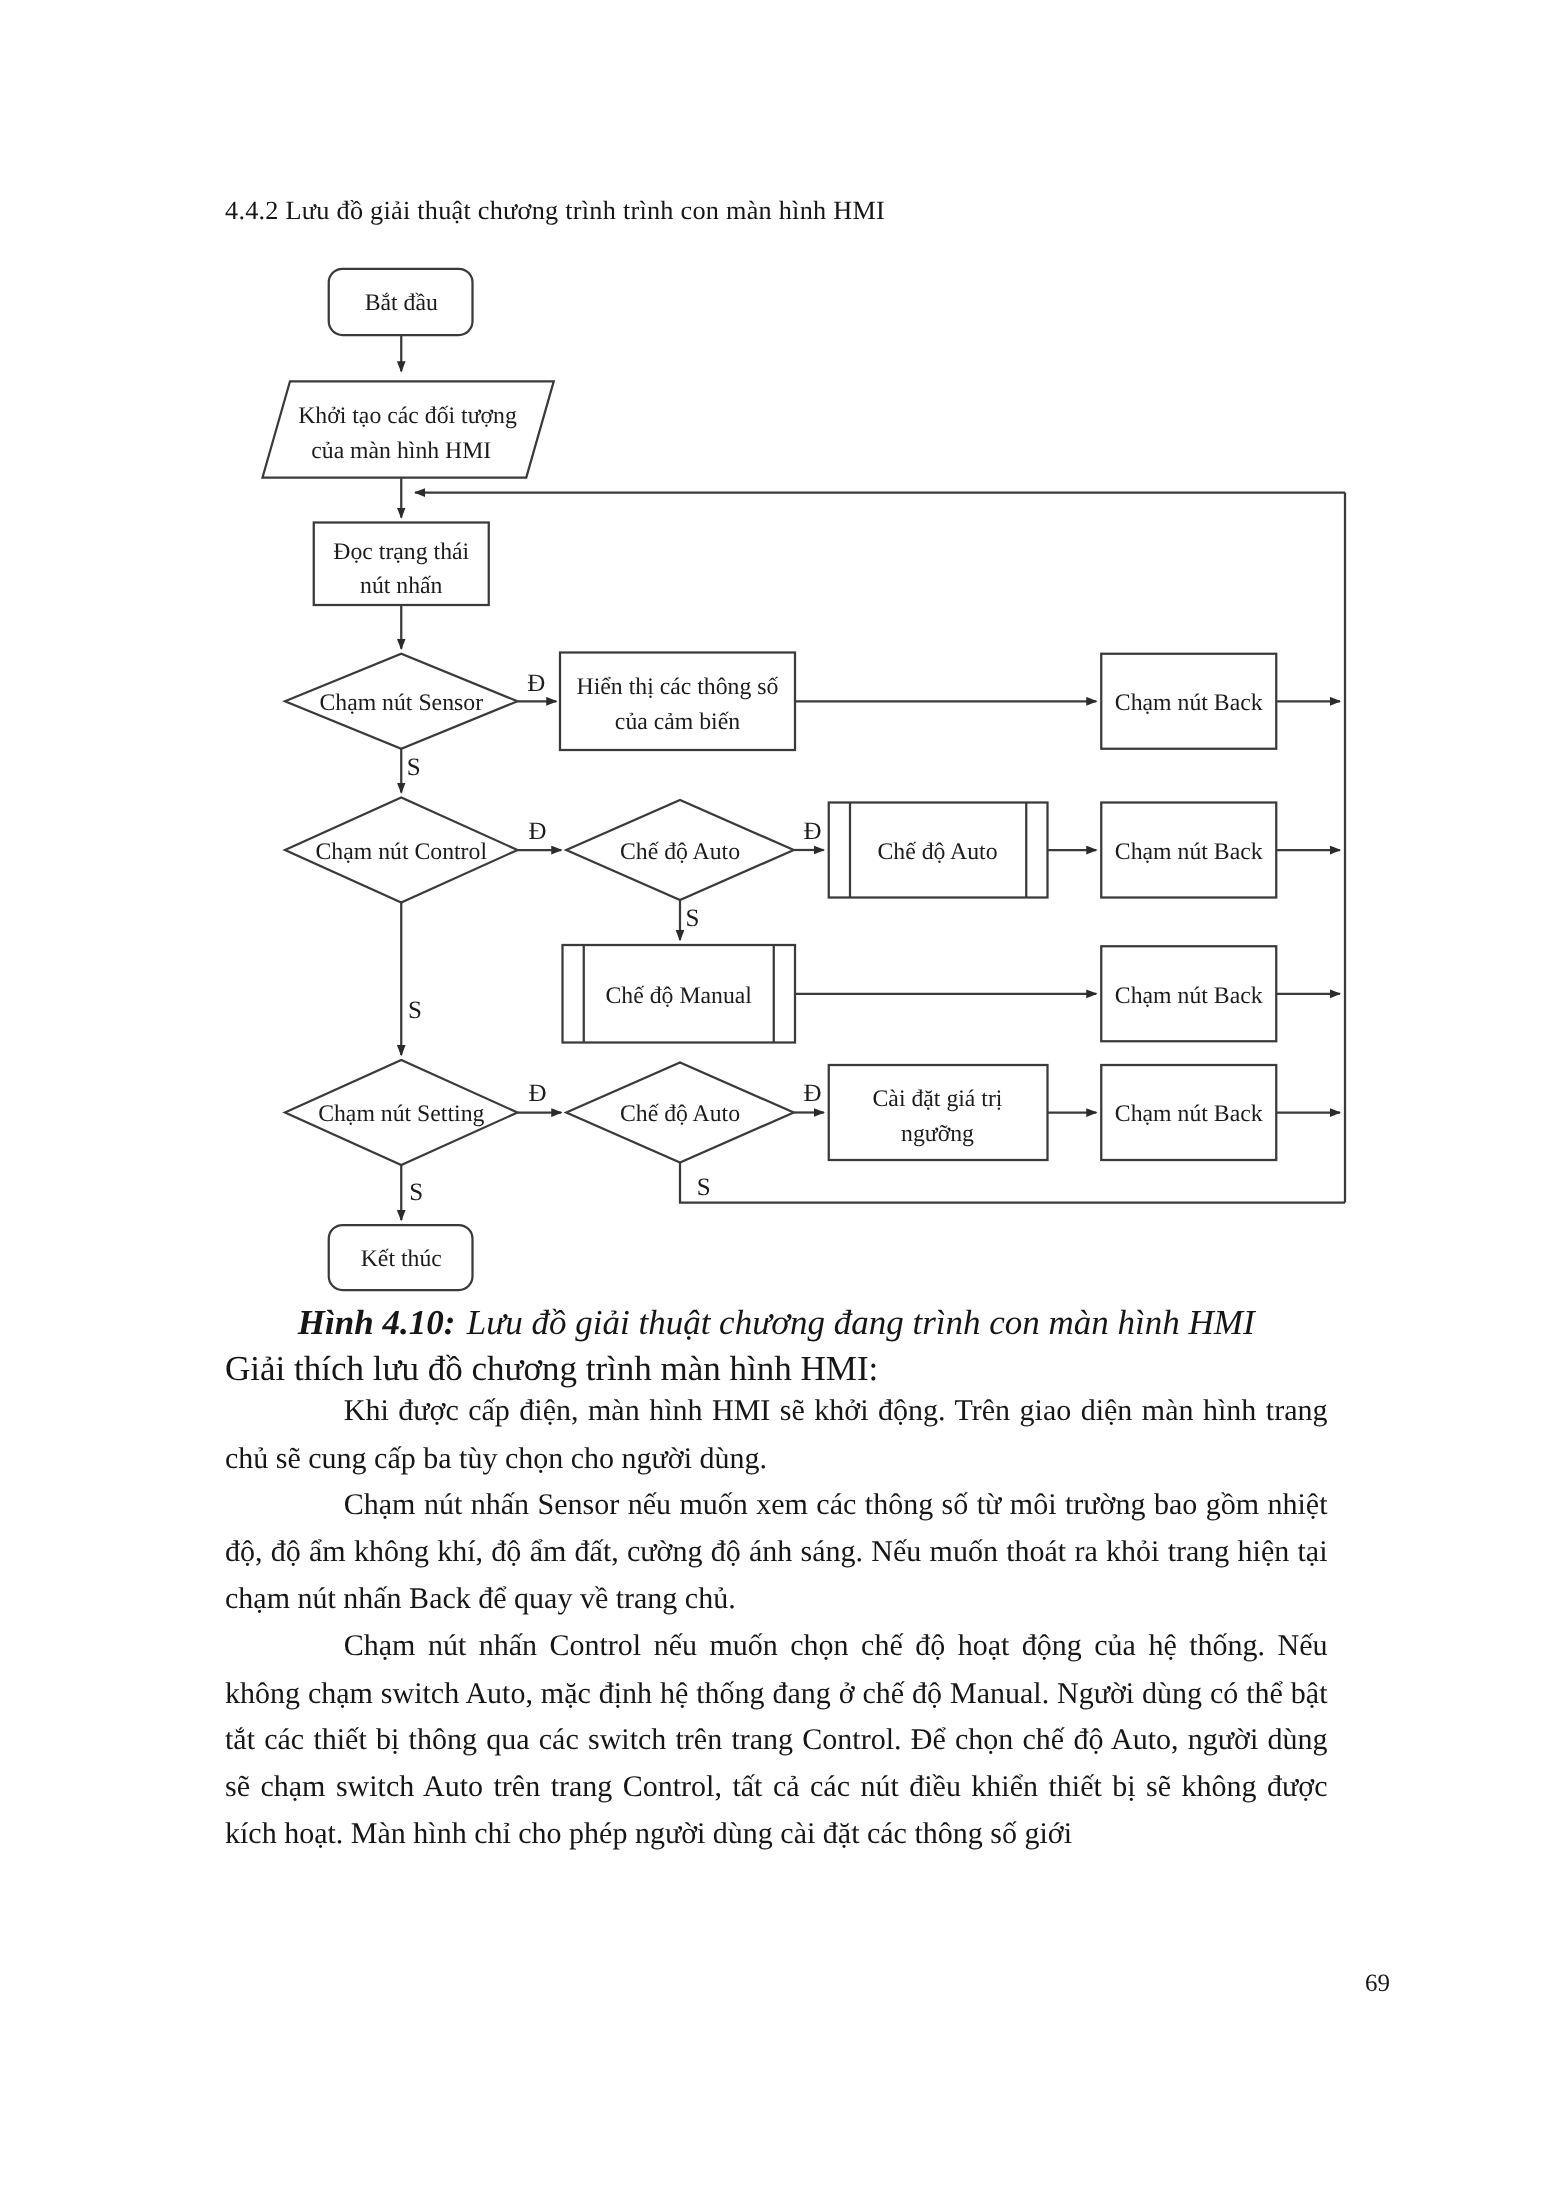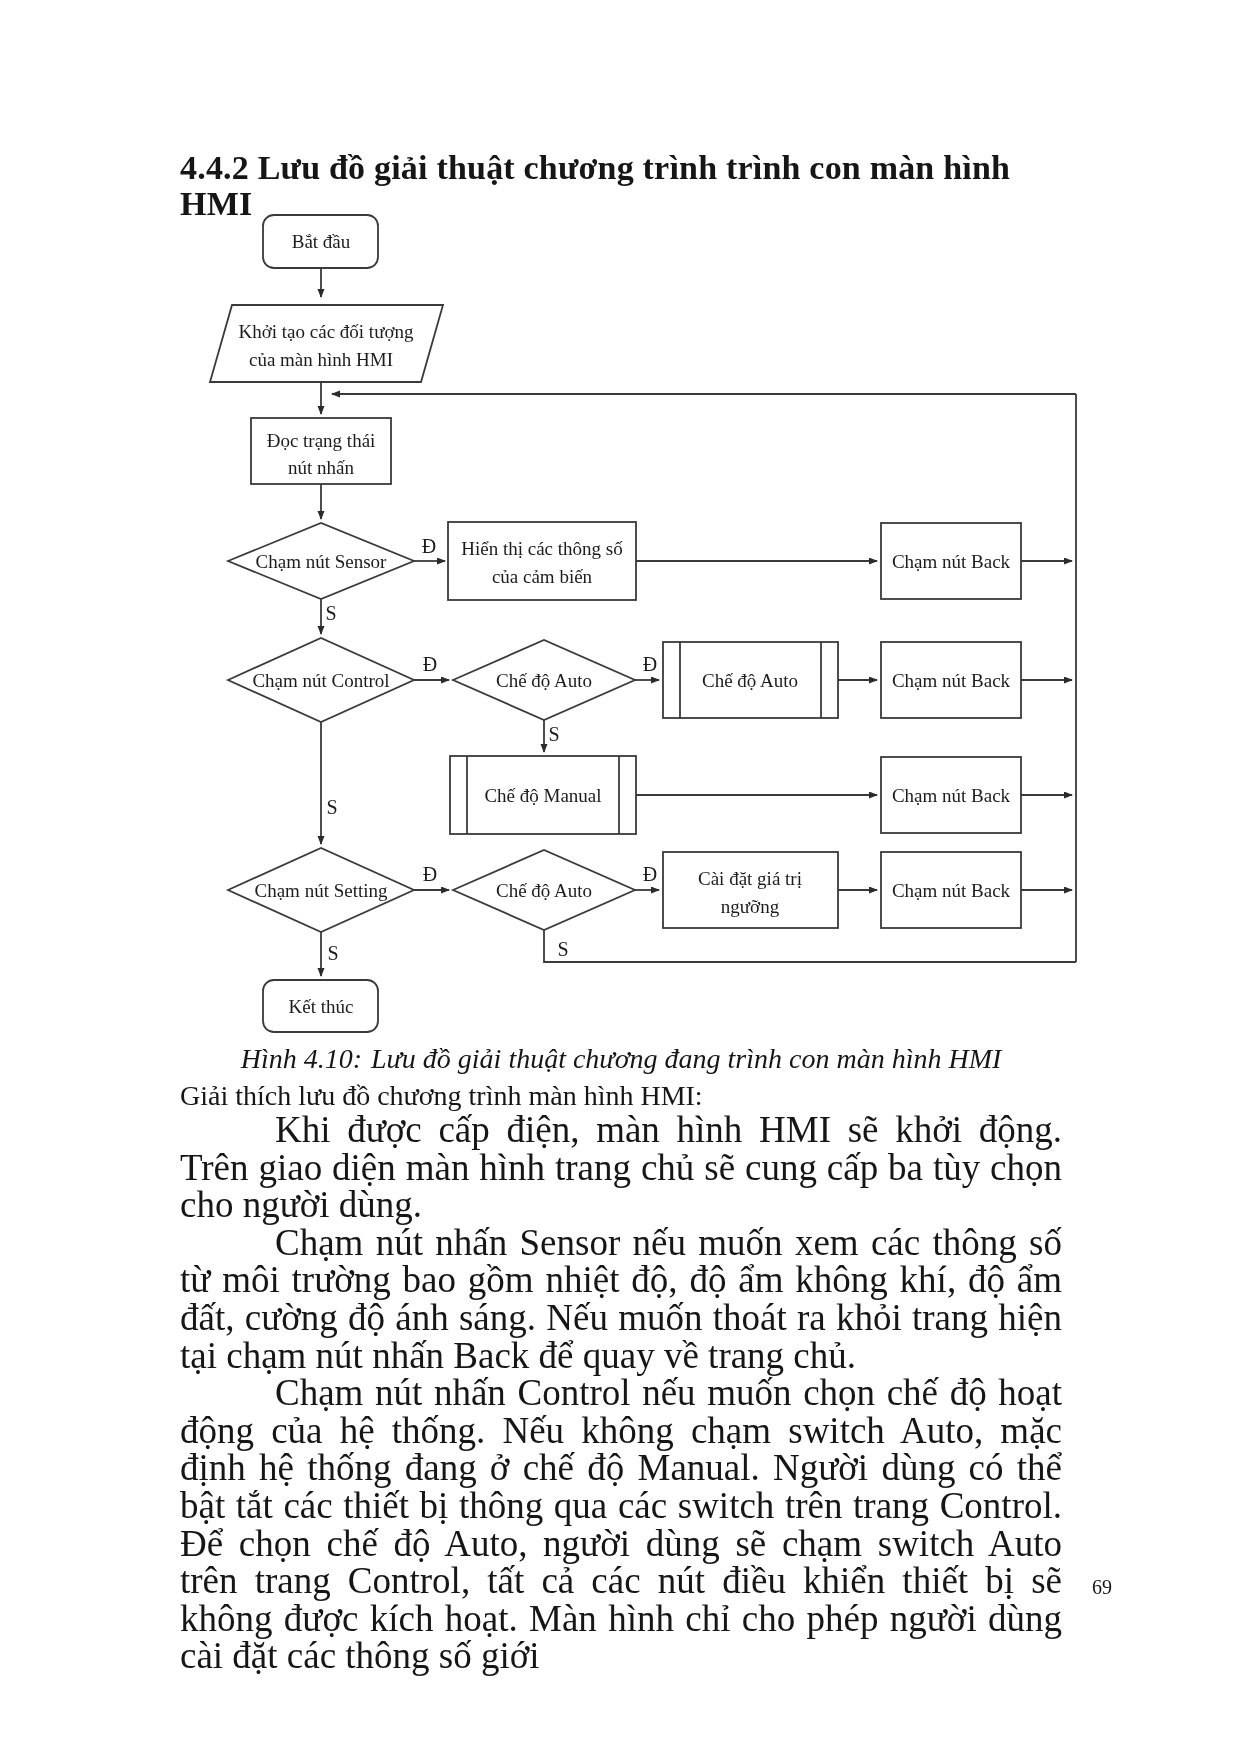--- a/index.html
+++ b/index.html
@@ -6,39 +6,39 @@
   .page{
     position:relative;
     width:1240px;height:1754px;
     background:#ffffff;
     font-family:"Liberation Serif", serif;
     color:#161616;
     overflow:hidden;
   }
   .heading{
     position:absolute;left:180px;top:150px;width:900px;
-    font-size:34px;font-weight:bold;line-height:36px;margin:0;
+    font-size:21px;font-weight:normal;line-height:36px;margin:0;
     letter-spacing:0.2px;
   }
   .figure{position:absolute;left:166px;top:190px;width:960px;height:860px;}
   .figure svg{display:block;}
   .flow-text{font-family:"Liberation Serif", serif;font-size:19px;fill:#1c1c1c;}
   .flow-label{font-family:"Liberation Serif", serif;font-size:20px;fill:#1c1c1c;}
   .caption{
     position:absolute;left:180px;top:1042px;width:882px;margin:0;
     text-align:center;font-size:28px;font-style:italic;line-height:34px;
   }
-  .caption .cap-label{font-weight:normal;margin-right:9px;}
+  .caption .cap-label{font-weight:bold;margin-right:9px;}
   .subheading{
     position:absolute;left:180px;top:1078px;width:882px;margin:0;
     font-size:28px;font-weight:normal;line-height:36px;
   }
   .bodytext{
     position:absolute;left:180px;top:1111px;width:882px;
-    font-size:37px;line-height:37.6px;
+    font-size:24px;line-height:37.6px;
   }
   .bodytext p{
     margin:0;text-indent:95px;text-align:justify;text-align-last:left;
   }
   .page-number{
     position:absolute;left:1092px;top:1572px;
     font-size:20px;line-height:30px;
   }
 </style>
 </head>

